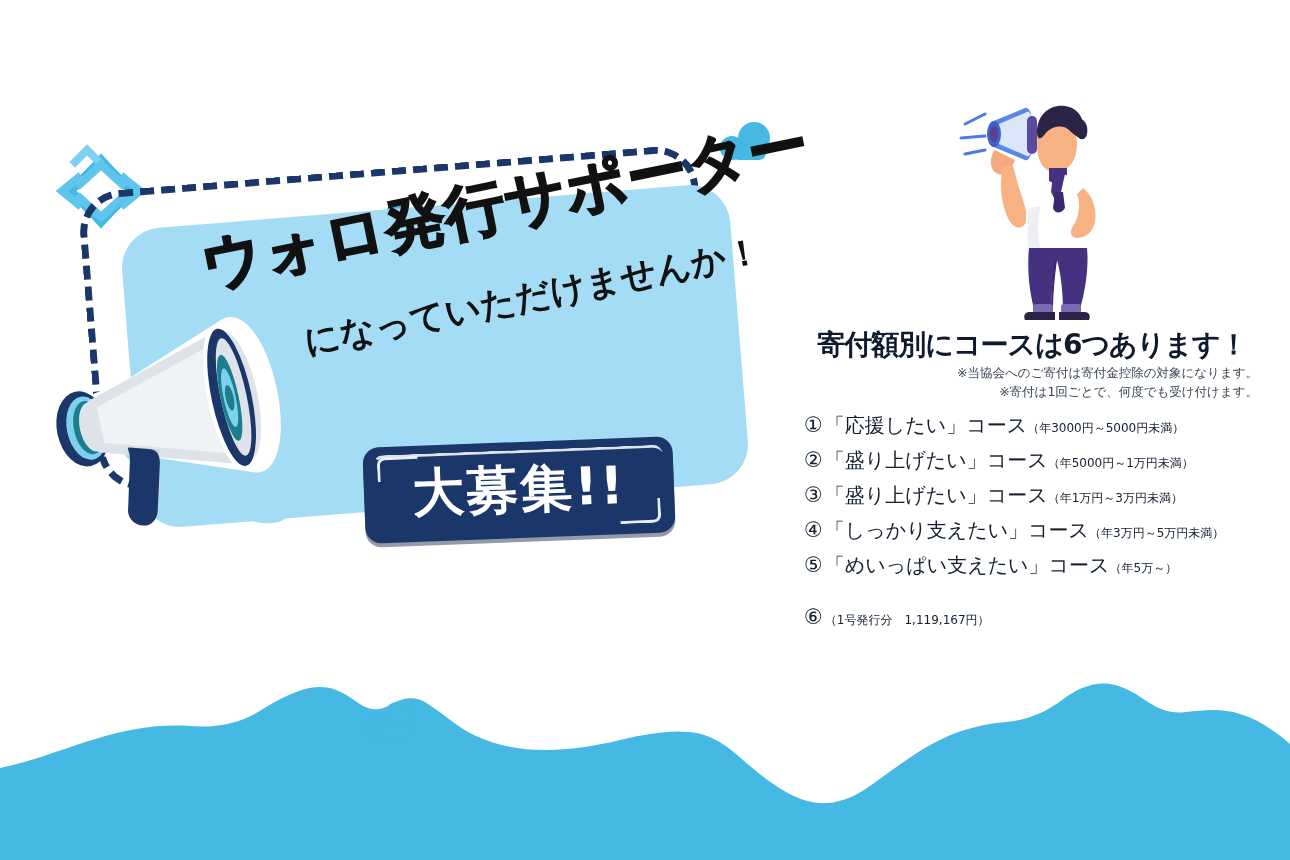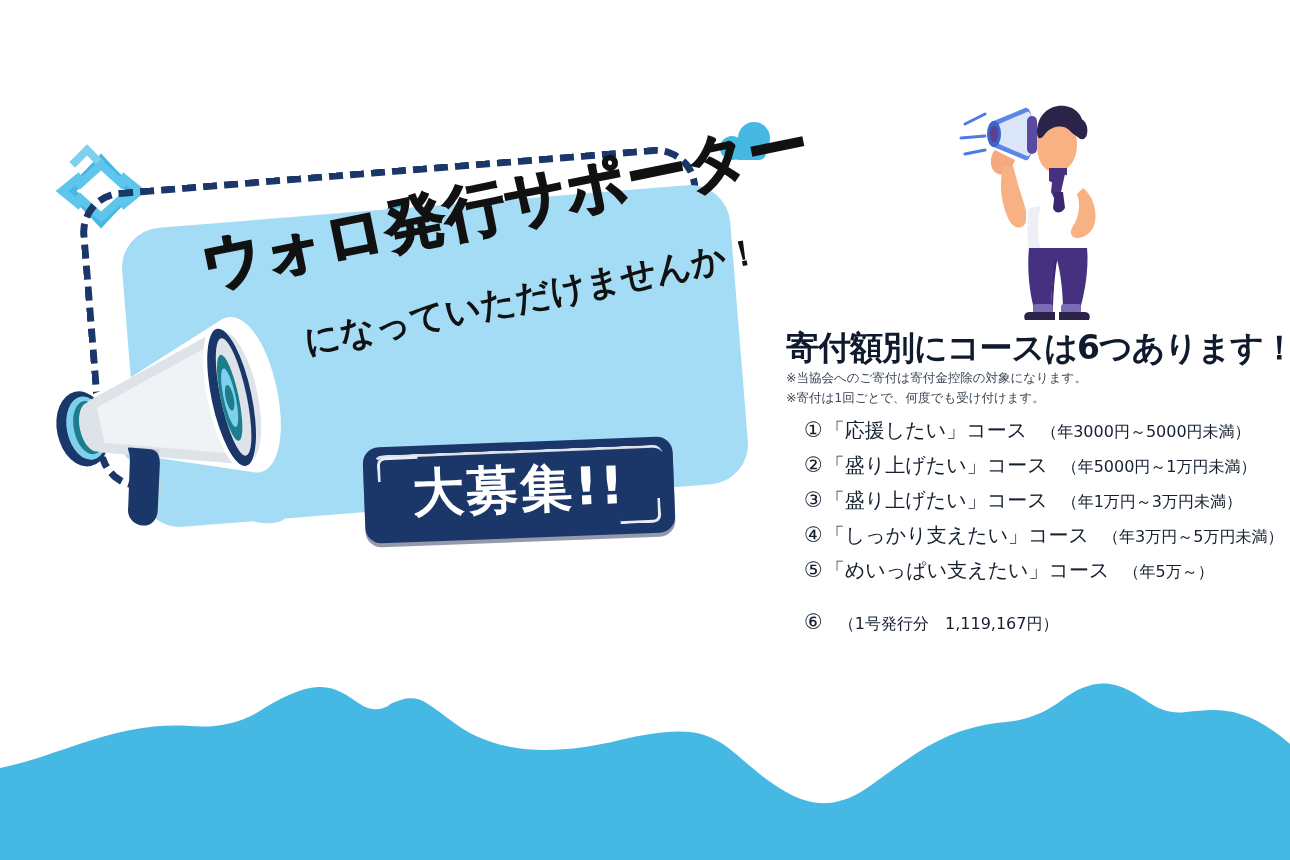--- a/index.html
+++ b/index.html
@@ -85,39 +85,39 @@
   
   .megaphone{position:absolute;left:30px;top:300px;width:270px;height:270px;}
 
   
   .person{position:absolute;left:955px;top:88px;width:175px;height:232px;}
 
   
   .right-col{position:absolute;left:786px;top:330px;width:492px;}
   .right-title{
     font-family:"DejaVu Sans","Liberation Sans",sans-serif;
-    font-size:33px;font-weight:700;color:#101A2E;
+    font-size:28px;font-weight:700;color:#101A2E;
     letter-spacing:-1px;line-height:1.1;text-align:center;
     margin:0 0 2px 0;white-space:nowrap;
   }
-  .notes{text-align:left;margin:0 20px 10px 0;}
+  .notes{text-align:right;margin:0 20px 10px 0;}
   .note{
     font-family:"DejaVu Sans","Liberation Sans",sans-serif;
     font-size:12.5px;color:#3c4654;line-height:1.55;white-space:nowrap;
   }
   .course-list{list-style:none;margin:0;padding:0 0 0 18px;}
   .course-item{
     display:flex;align-items:baseline;
     font-family:"DejaVu Sans","Liberation Sans",sans-serif;
     color:#15202F;margin-bottom:8px;white-space:nowrap;
   }
   .course-item.spaced{margin-top:26px;}
   .course-num{font-size:21px;margin-right:2px;}
   .course-name{font-size:20px;letter-spacing:0px;}
-  .course-range{font-size:16px;margin-left:14px;}
+  .course-range{font-size:12px;}
 </style>
 </head>
 <body>
 
 <div class="stage">
 
   <svg class="mountains" viewBox="0 0 1290 220" preserveAspectRatio="none">
     <path fill="#45B8E3" d="M0 128 C30 122 60 110 92 100 C130 88 160 84 190 86 C215 88 238 84 258 72
       C280 58 300 48 318 47 C336 46 348 56 360 64 C372 72 382 70 392 64 C404 57 416 56 428 64
       C444 74 458 88 476 96 C498 106 520 110 545 110 C570 110 596 106 620 100 C646 94 668 90 690 92

